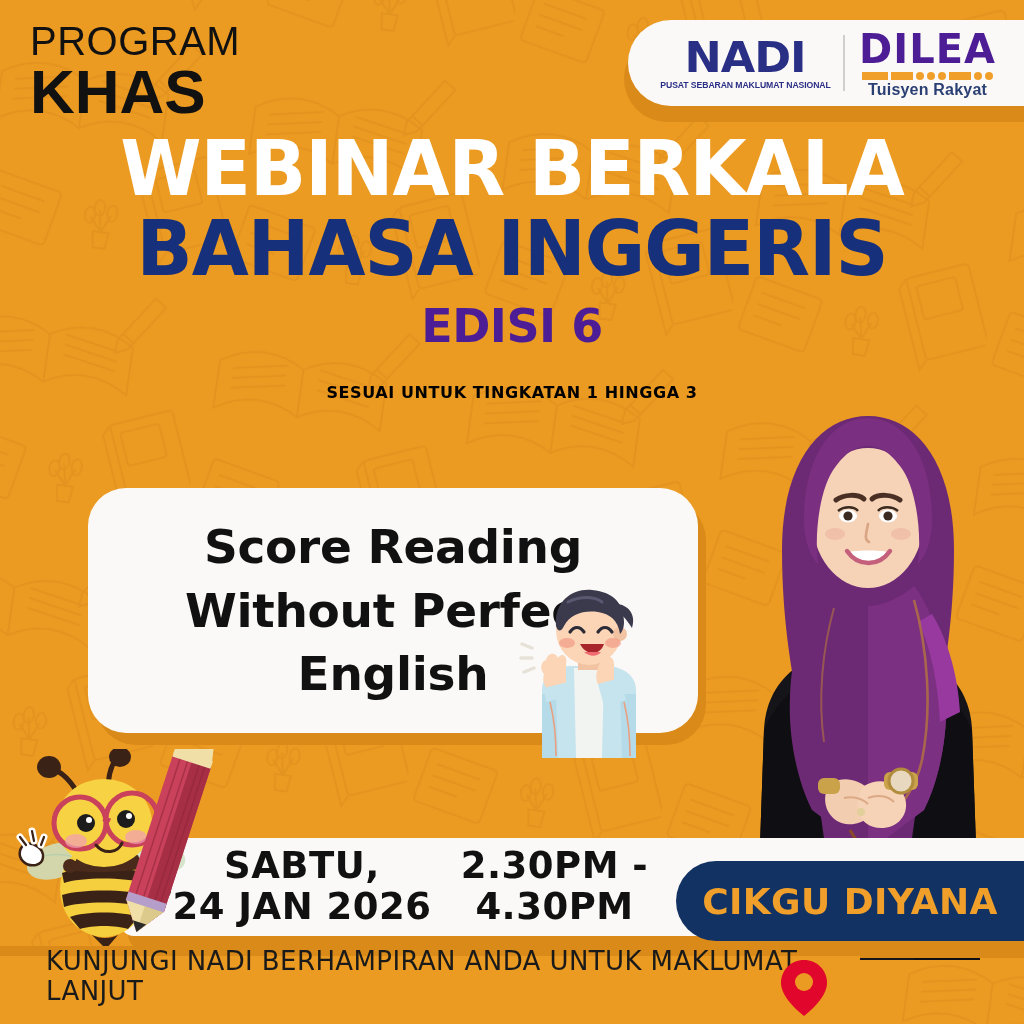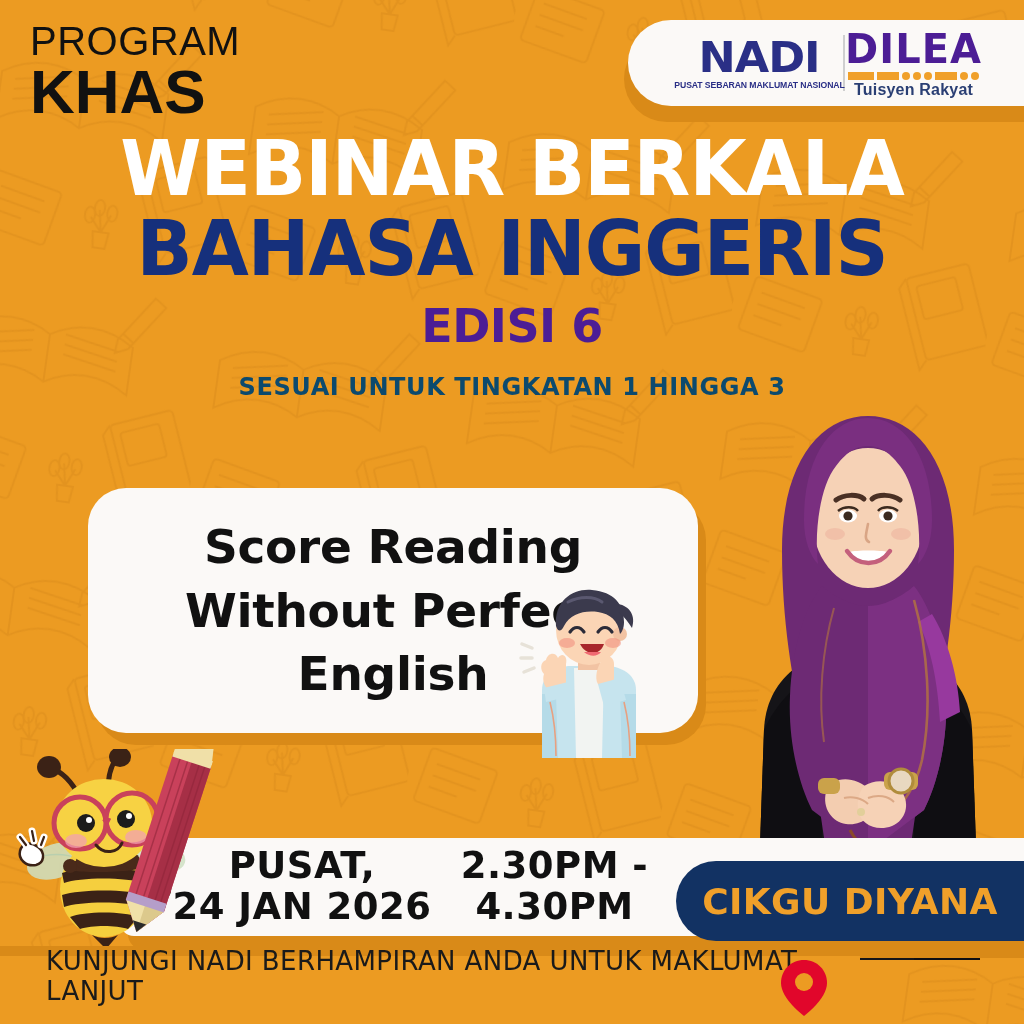--- a/index.html
+++ b/index.html
@@ -42,21 +42,21 @@
     width:400px;height:86px;
     background:#d98a18;
     border-radius:46px 0 0 46px;
   }
   .logo-card{
     position:absolute;right:0;top:20px;
     width:396px;height:86px;
     background:#fbf9f7;
     border-radius:46px 0 0 46px;
     display:flex;align-items:center;justify-content:center;
-    gap:0;
+    gap:14px;
     padding:0 18px 0 24px;
   }
   .nadi-logo{display:flex;flex-direction:column;align-items:center;line-height:1;}
   .nadi-word{
     font-size:42px;font-weight:700;color:#2a2f86;
     letter-spacing:-1px;font-family:"DejaVu Sans", sans-serif;
     transform:scaleX(1.06);
   }
   .nadi-sub{
     font-size:8.5px;font-weight:700;color:#2a2f86;
@@ -97,22 +97,22 @@
     letter-spacing:-1px;line-height:.98;margin-top:6px;
     font-family:"DejaVu Sans", sans-serif;
     transform:scaleX(.97);
   }
   .t-edisi{
     font-size:46px;font-weight:700;color:#4c1d95;
     letter-spacing:-.5px;margin-top:12px;
     font-family:"DejaVu Sans", sans-serif;
   }
   .t-sesuai{
-    font-size:24px;font-weight:700;color:#0c4a6e;
-    letter-spacing:.6px;margin-top:20px;
+    font-size:16px;font-weight:700;color:#000000;
+    letter-spacing:.6px;margin-top:30px;
     font-family:"DejaVu Sans", sans-serif;
   }
 
   
   .topic-shadow{
     position:absolute;left:96px;top:500px;
     width:610px;height:245px;background:#d98a18;border-radius:40px;
   }
   .topic-card{
     position:absolute;left:88px;top:488px;
@@ -373,21 +373,21 @@
 
       <path d="M108 440 L150 520 L192 440 C180 470 168 492 150 506 C132 492 120 470 108 440 Z" fill="#8e3c94"></path>
       <path d="M118 462 L150 524 L182 462" fill="#7a2f80"></path>
       <text x="150" y="506" font-family="DejaVu Serif, serif" font-size="22" fill="#efe2f2" text-anchor="middle">A</text>
     </g>
   </svg>
 
   <div class="datebar-shadow"></div>
   <div class="datebar">
     <div class="date-col">
-      <div>PUSAT,</div>
+      <div>SABTU,</div>
       <div>24 JAN 2026</div>
     </div>
     <div class="time-col">
       <div>2.30PM -</div>
       <div>4.30PM</div>
     </div>
   </div>
 
   <div class="speaker-pill">
     <span class="speaker-name">CIKGU DIYANA</span>

